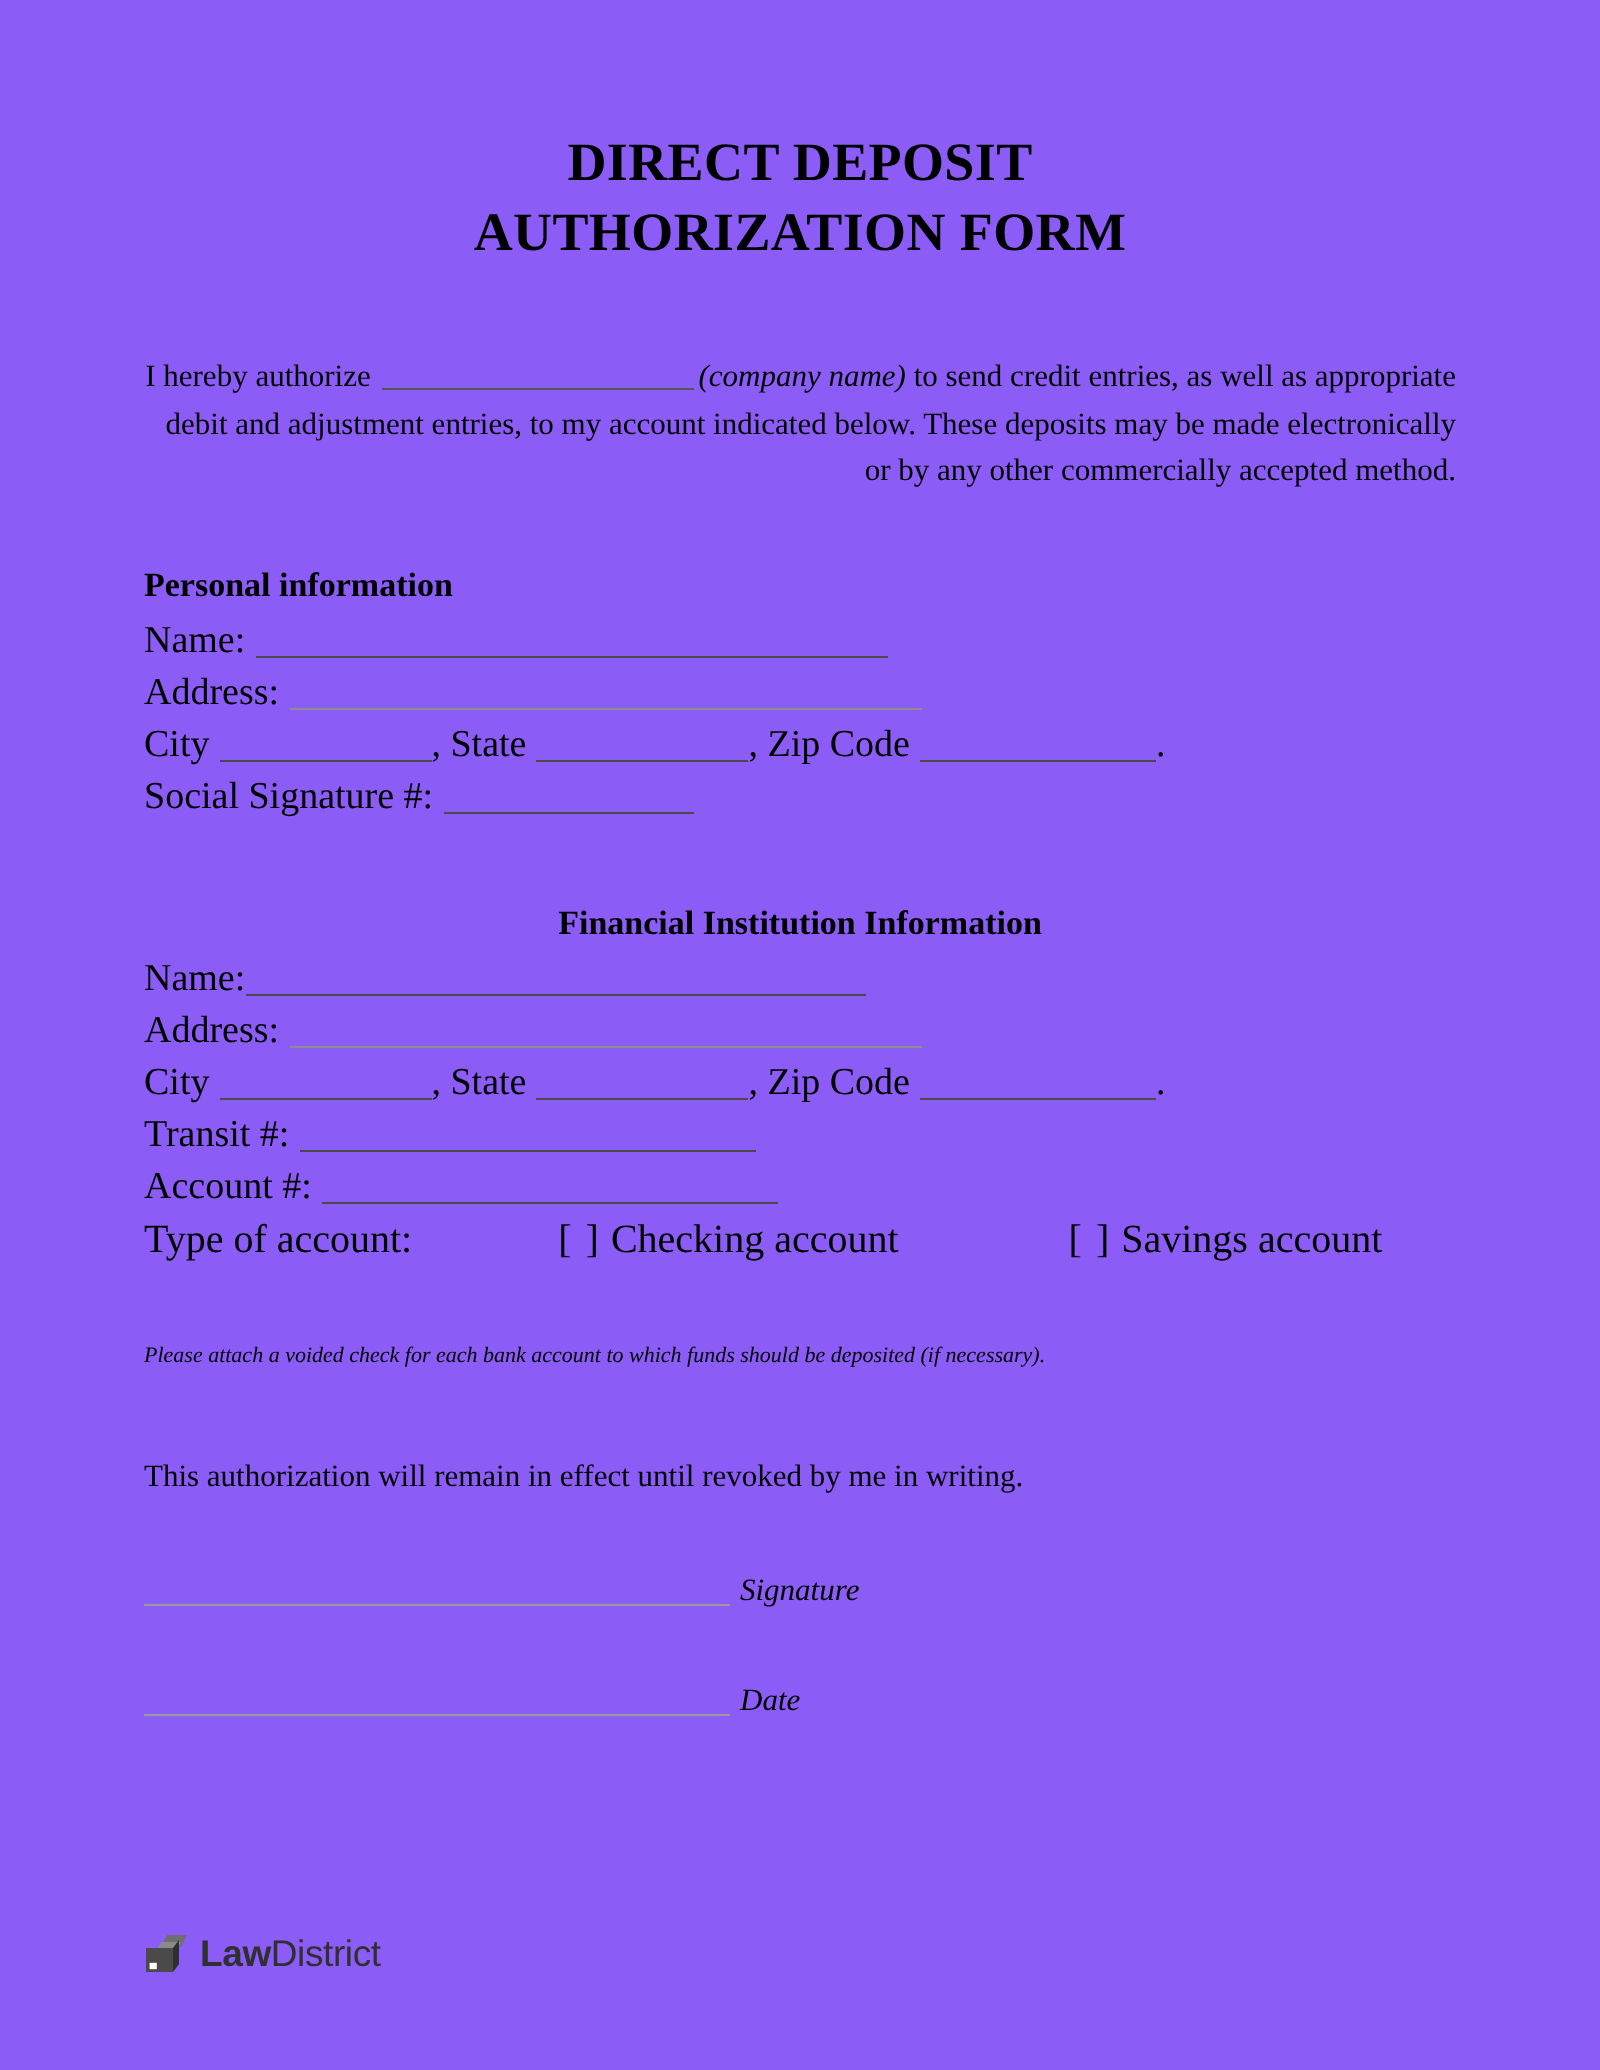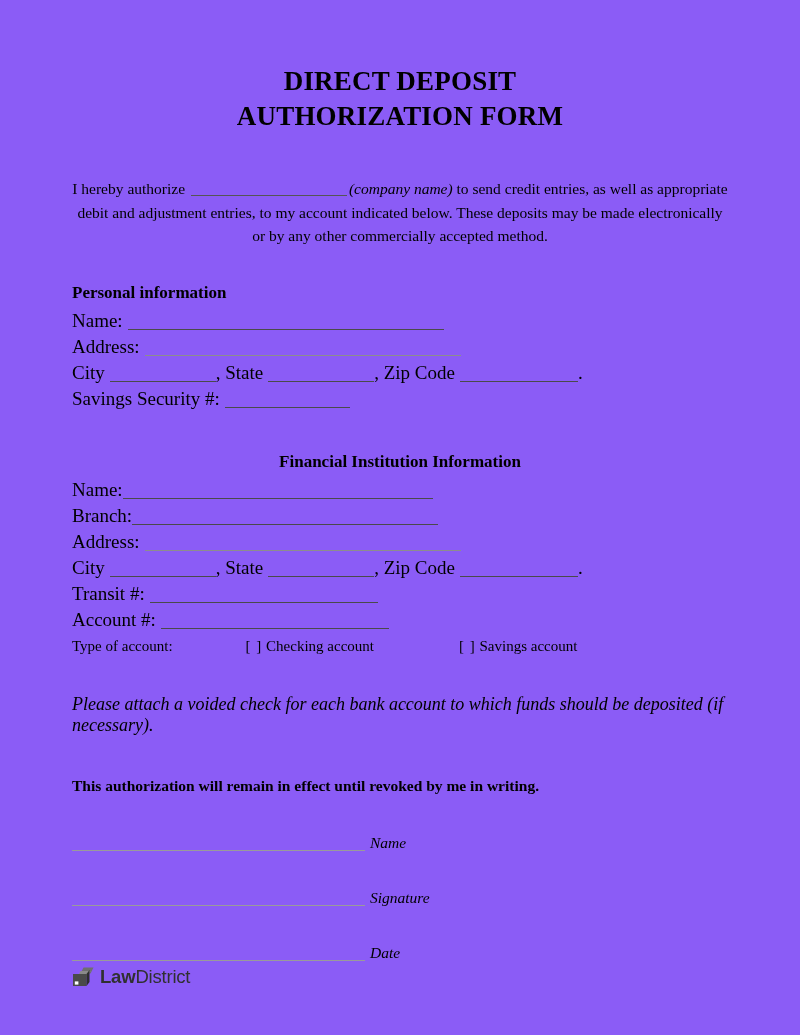--- a/index.html
+++ b/index.html
@@ -37,21 +37,21 @@
     margin: 0;
   }
   .doc-title .line { display: block; }
 
   
   .intro {
     margin: 0;
     padding-top: 43px;
     font-size: 15.5px;
     line-height: 23.5px;
-    text-align: center;
+    text-align: right;
   }
   .intro .blank-inline {
     display: inline-block;
     width: 156px;
     border-bottom: 1px solid #555;
     vertical-align: -2px;
     margin: 0 2px;
   }
   .intro .italic { font-style: italic; }
 
@@ -92,43 +92,42 @@
   .w-zip       { width: 118px; }
   .w-ssn       { width: 125px; }
   .w-fname     { width: 310px; }
   .w-branch    { width: 306px; }
   .w-faddress  { width: 316px; }
   .w-transit   { width: 228px; }
   .w-account   { width: 228px; }
 
   
   .acct-type-row {
-    font-size: 15px;
+    font-size: 20px;
     line-height: 20px;
     height: 26px;
     white-space: nowrap;
   }
   .acct-spacer-1 { display: inline-block; width: 73px; }
   .acct-spacer-2 { display: inline-block; width: 85px; }
   .checkbox-glyph { letter-spacing: 1px; }
 
   
   .note-italic {
     font-style: italic;
-    font-size: 18px;
+    font-size: 11px;
     line-height: 21px;
     margin: 0;
     padding-top: 32px;
   }
   .note-plain {
     font-size: 15.5px;
     line-height: 21px;
     margin: 0;
     padding-top: 39px;
-    font-weight: bold;
   }
 
   
   .sign-block { padding-top: 38px; }
   .sign-row {
     height: 55px;
     white-space: nowrap;
     font-size: 15.5px;
   }
   .sign-rule {
@@ -191,32 +190,29 @@
 
   <div class="field-row">
     <span class="field-label">Address:</span><span class="gap-sm"></span><span class="rule gray w-address"></span>
   </div>
 
   <div class="field-row">
     <span class="field-label">City</span><span class="gap-sm"></span><span class="rule w-city"></span><span class="field-label">, State</span><span class="gap-sm"></span><span class="rule w-state"></span><span class="field-label">, Zip Code</span><span class="gap-sm"></span><span class="rule w-zip"></span><span>.</span>
   </div>
 
   <div class="field-row">
-    <span class="field-label">Savings Security #:</span><span class="gap-sm"></span><span class="rule w-ssn"></span>
+    <span class="field-label">Social Signature #:</span><span class="gap-sm"></span><span class="rule w-ssn"></span>
   </div>
 
   <h2 class="section-heading fin">Financial Institution Information</h2>
 
   <div class="field-row">
     <span class="field-label">Name:</span><span class="rule w-fname"></span>
   </div>
 
-  <div class="field-row">
-    <span class="field-label">Branch:</span><span class="rule w-branch"></span>
-  </div>
 
   <div class="field-row">
     <span class="field-label">Address:</span><span class="gap-sm"></span><span class="rule gray w-faddress"></span>
   </div>
 
   <div class="field-row">
     <span class="field-label">City</span><span class="gap-sm"></span><span class="rule w-city"></span><span class="field-label">, State</span><span class="gap-sm"></span><span class="rule w-state"></span><span class="field-label">, Zip Code</span><span class="gap-sm"></span><span class="rule w-zip"></span><span>.</span>
   </div>
 
   <div class="field-row">
@@ -232,23 +228,20 @@
     <span>Checking account</span><span class="acct-spacer-2"></span><span class="checkbox-glyph">[   ]</span>
     <span>Savings account</span>
   </div>
 
   <p class="note-italic">Please attach a voided check for each bank account to which funds should be deposited (if necessary).</p>
 
   <p class="note-plain">This authorization will remain in effect until revoked by me in writing.</p>
 
   <div class="sign-block">
 
-    <div class="sign-row">
-      <span class="sign-rule"></span><span class="sign-caption">Name</span>
-    </div>
 
     <div class="sign-row">
       <span class="sign-rule"></span><span class="sign-caption">Signature</span>
     </div>
 
     <div class="sign-row">
       <span class="sign-rule"></span><span class="sign-caption">Date</span>
     </div>
 
   </div>

